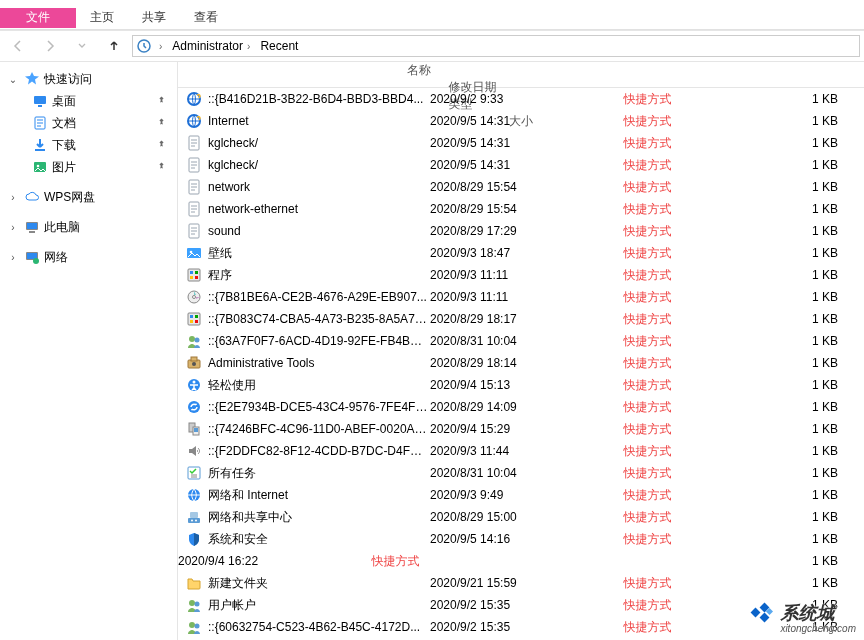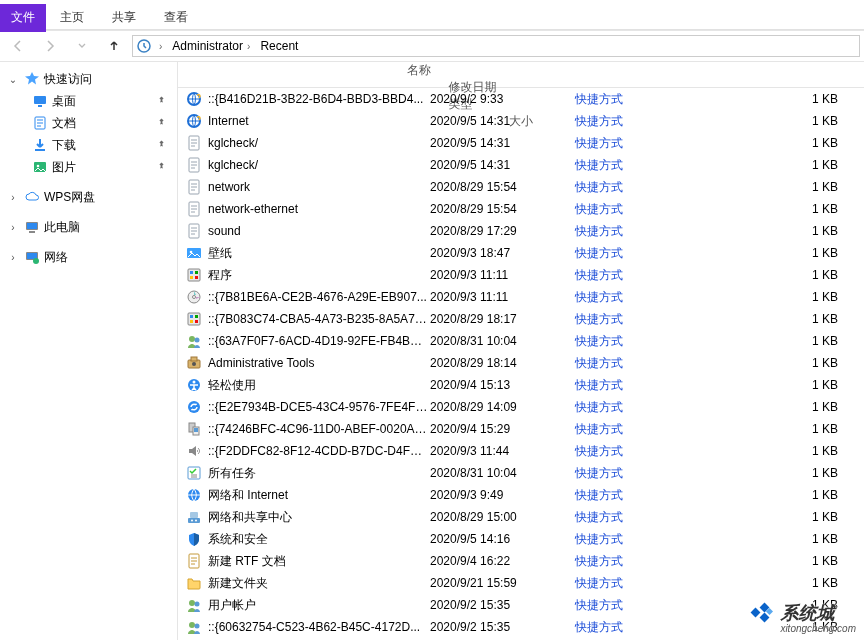--- a/index.html
+++ b/index.html
@@ -3,21 +3,21 @@
 <meta charset="utf-8">
 <style>
   * { margin:0; padding:0; box-sizing:border-box; font-family:"Microsoft YaHei","Segoe UI",sans-serif; }
   body { width:864px; height:640px; background:#fff; overflow:hidden; font-size:12px; color:#000; position:relative; }
 
   
   .titlebar { height:6px; background:#fff; }
 
   
   .ribbon { height:24px; display:flex; align-items:center; border-bottom:1px solid #e1e1e1; background:#fff; }
-  .ribbon .file-tab { height:28px; background:#6d28d9; color:#fff; padding:0 11px; display:flex; align-items:center; font-size:12px; }
+  .ribbon .file-tab { height:20px; background:#ec4899; color:#fff; padding:0 26px; display:flex; align-items:center; font-size:12px; }
   .ribbon .tab { padding:0 14px; height:24px; display:flex; align-items:center; color:#333; }
 
   
   .addressbar { height:32px; display:flex; align-items:center; border-top:1px solid #e5e5e5; border-bottom:1px solid #e5e5e5; background:#fff; padding:0 4px; gap:4px;}
   .nav-btn { width:28px; height:24px; display:flex; align-items:center; justify-content:center; color:#555; border-radius:2px;}
   .nav-btn.disabled { color:#bbb; }
   .addr-path { flex:1; display:flex; align-items:center; gap:2px; height:22px; border:1px solid #ccc; padding:0 2px;}
   .addr-icon { width:18px; height:18px; display:flex; align-items:center; justify-content:center; }
   .crumb { padding:0 4px; display:flex; align-items:center; gap:4px; color:#000;}
   .crumb .chev { color:#666; font-size:10px;}
@@ -36,21 +36,21 @@
   .files { flex:1; display:flex; flex-direction:column; overflow:hidden;}
   .cols { height:26px; display:flex; align-items:center; border-bottom:1px solid #e5e5e5; color:#555; font-size:12px;flex-direction:column;}
   .col-name { width:252px; padding-left:12px;}
   .col-date { width:145px;}
   .col-type { width:145px;}
   .col-size { flex:1; text-align:right; }
   .rows { flex:1; overflow:hidden;}
   .row { height:22px; display:flex; align-items:center; font-size:12px;}
   .row .c-name { width:252px; display:flex; align-items:center; gap:6px; padding-left:8px; white-space:nowrap; overflow:hidden;}
   .row .c-date { width:145px; color:#000;}
-  .row .c-type { width:145px; color:#1d4ed8;}
+  .row .c-type { width:145px; color:#ef4444;text-align:center;}
   .row .c-size { flex:1; text-align:right; padding-right:26px;}
   .fico { width:16px; height:16px; display:flex; align-items:center; justify-content:center; flex-shrink:0;}
   .fname { overflow:hidden; text-overflow:ellipsis; white-space:nowrap;}
 
   
   .watermark { position:absolute; bottom:6px; right:8px; display:flex; gap:6px; font-size:18px; font-weight:bold; color:#333; text-shadow:0 0 2px #fff,0 0 2px #fff; pointer-events:none;font-style:italic;}
   .watermark svg { width:24px; height:24px;}
   .watermark .sub { font-size:10px; font-weight:normal; color:#555; display:block; margin-top:-2px;}
 </style>
 </head>
@@ -594,28 +594,20 @@
                 <use href="#i-security"></use>
               </svg>
             </span>
             <span class="fname">系统和安全</span>
           </div>
           <div class="c-date">2020/9/5 14:16</div>
           <div class="c-type">快捷方式</div>
           <div class="c-size">1 KB</div>
         </div>
         <div class="row">
-          <div class="c-name">
-            <span class="fico">
-              <svg width="16" height="16" viewBox="0 0 16 16">
-                <use href="#i-rtf"></use>
-              </svg>
-            </span>
-            <span class="fname">新建 RTF 文档</span>
-          </div>
           <div class="c-date">2020/9/4 16:22</div>
           <div class="c-type">快捷方式</div>
           <div class="c-size">1 KB</div>
         </div>
         <div class="row">
           <div class="c-name">
             <span class="fico">
               <svg width="16" height="16" viewBox="0 0 16 16">
                 <use href="#i-folder"></use>
               </svg>

